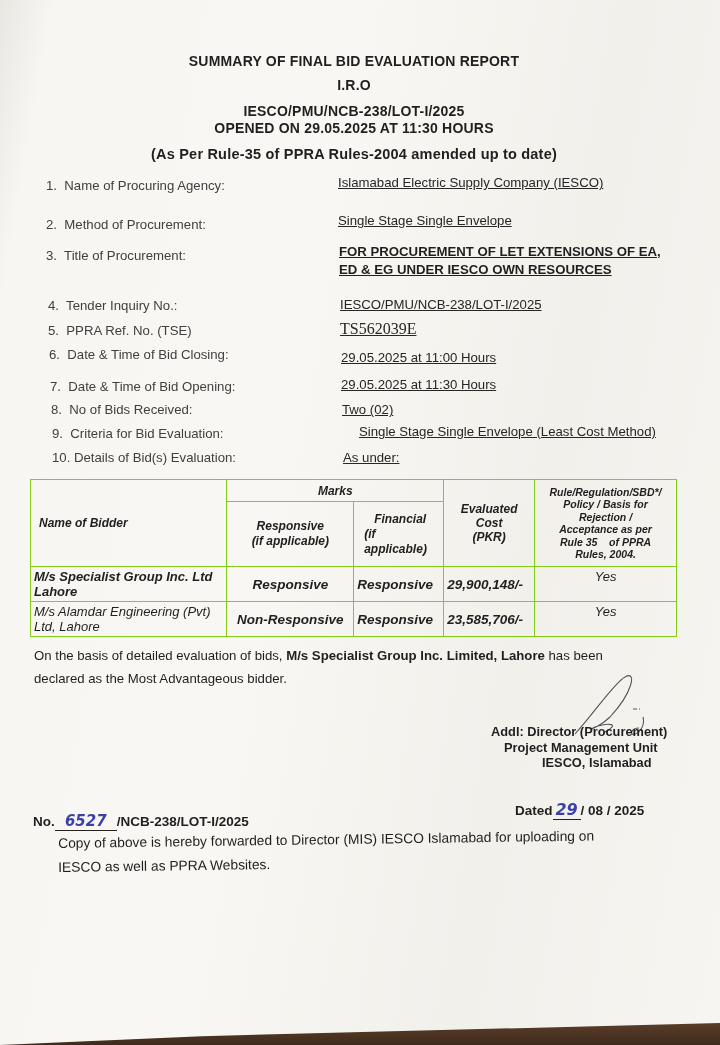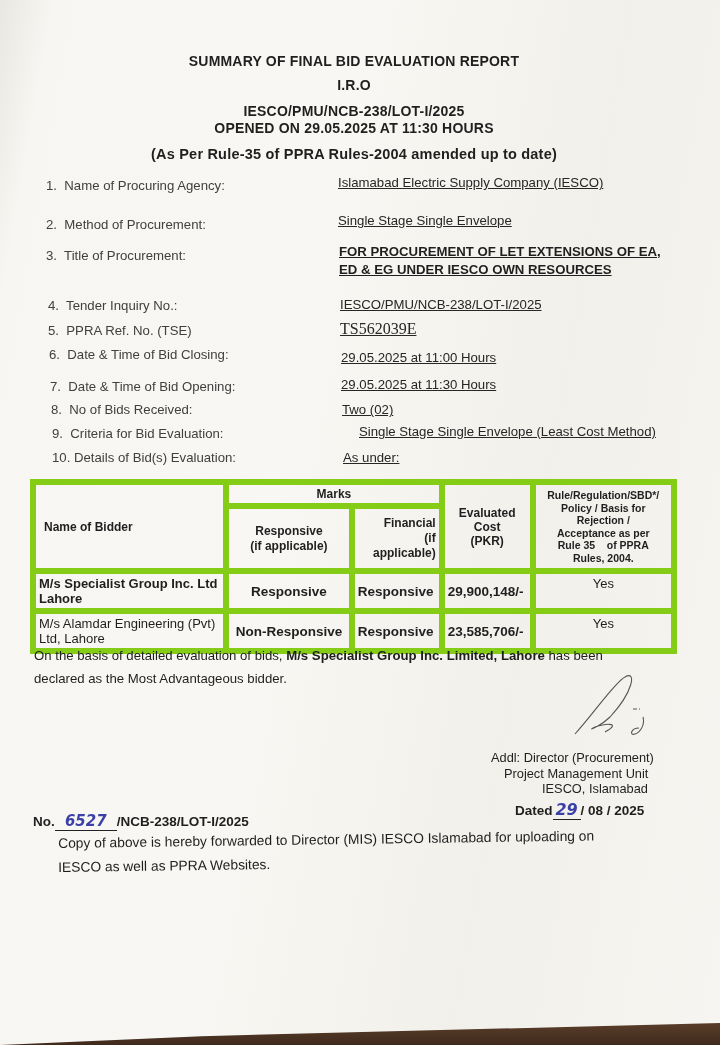--- a/index.html
+++ b/index.html
@@ -17,28 +17,28 @@
     .t1 { top:53px; }
     .t2 { top:77px; }
     .t3 { top:103px; }
     .t4 { top:120px; }
     .t5 { top:146px; font-size:14.5px; }
     .row-label { font-size:13.2px; color:#404040; }
     .row-value { font-size:13.2px; color:#262626;text-decoration:underline; }
     .serif { font-family:"Liberation Serif", serif; font-size:16px; }
     .uline { font-weight:bold; text-decoration:underline; font-size:13.2px; line-height:18px; }
     table.bids { position:absolute; left:30px; top:479px; width:647px; border-collapse:collapse; font-size:12.5px; }
-    table.bids td { border:6px solid #84cc16; padding:2px 3px; vertical-align:middle; }
+    table.bids td { border:1px solid #84cc16; padding:2px 3px; vertical-align:middle;font-style:italic; }
     .th { font-weight:bold; text-align:center; font-size:12px; }
     .th-left { font-weight:bold; font-size:12px; padding-left:8px !important; }
     .rule { font-size:10.5px; font-weight:bold; line-height:12.5px; text-align:center; }
     .cell-b { font-weight:bold; font-size:13.5px; }
     .cell-c { text-align:center; }
     .para { font-size:13.2px; line-height:21px; }
-    .sign { font-weight:normal; font-size:12.8px; line-height:16px;margin-top:26px; }
+    .sign { font-weight:bold; font-size:12.8px; line-height:16px; }
     .hand { color:#3b3fa8; font-family:"DejaVu Sans", sans-serif; font-style:italic; font-size:15px; }
     .blank { display:inline-block; border-bottom:1px solid #222; text-align:center; }
   </style>
 </head>
 <body>
 
 <div class="page">
 
   <div class="abs title t1">SUMMARY OF FINAL BID EVALUATION REPORT</div>
   <div class="abs title t2">I.R.O</div>
@@ -101,21 +101,21 @@
             <div>Acceptance as per</div>
             <div style="white-space:pre">Rule 35    of PPRA</div>
             <div>Rules, 2004.</div>
       </td>
     </tr>
     <tr style="height:65px">
       <td class="th" style="line-height:15px;">
         <div>Responsive</div>
             <div>(if applicable)</div>
       </td>
-      <td class="th" style="line-height:15px; text-align:right; padding-left:10px;">
+      <td class="th" style="line-height:15px; text-align:left; padding-left:10px;">
         <div style="padding-left:10px">Financial</div>
             <div>(if</div>
             <div>applicable)</div>
       </td>
     </tr>
     <tr style="height:31px">
       <td style="line-height:15px; font-weight:bold; font-size:13px;">
         <div>M/s Specialist Group Inc. Ltd</div>
             <div>Lahore</div>
       </td>

